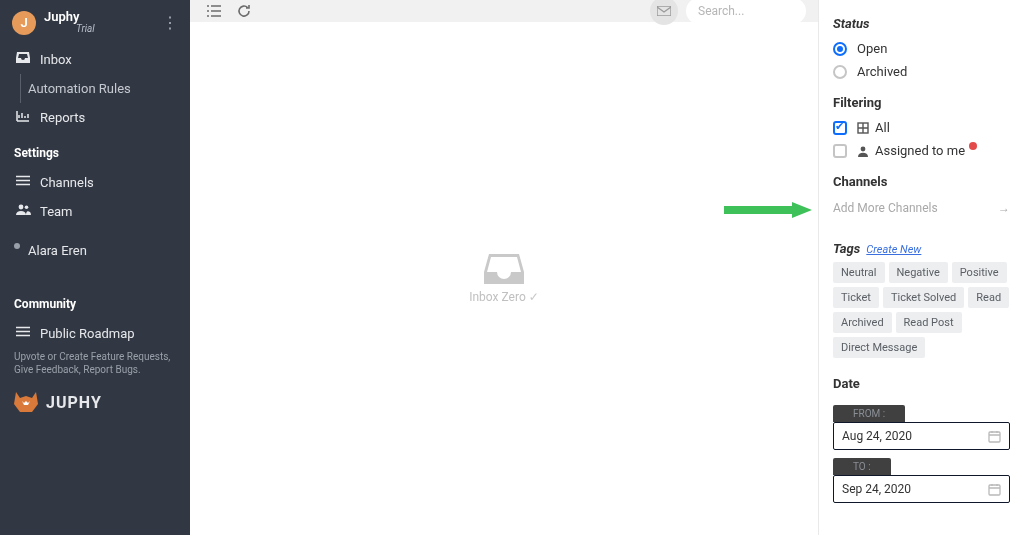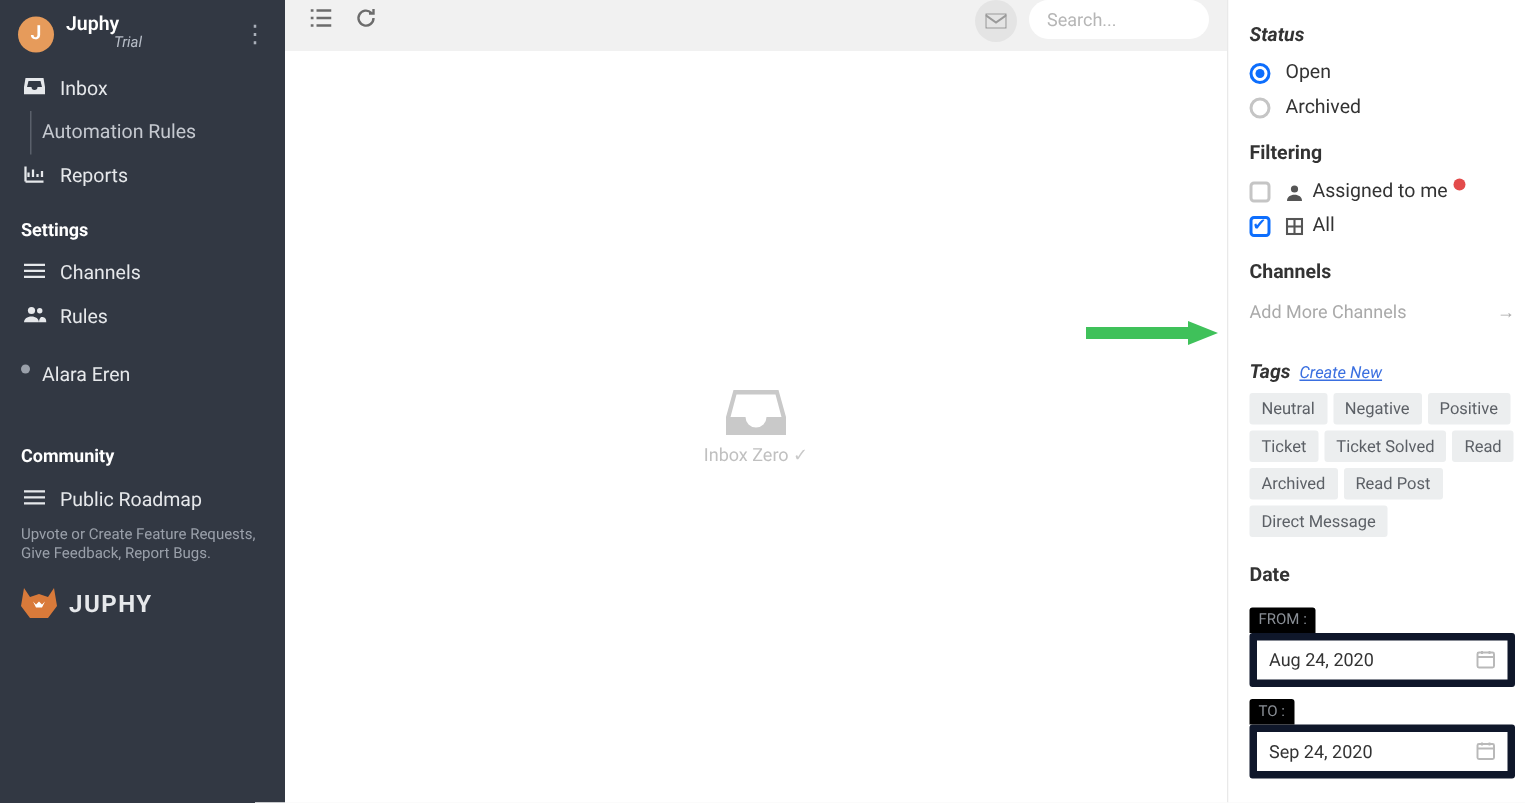--- a/index.html
+++ b/index.html
@@ -23,21 +23,21 @@
   .side-user-dot { width:6px; height:6px; border-radius:50%; background:#9aa0aa; margin-right:8px; }
 
   .side-small { font-size: 10px; color: #9aa0aa; padding: 2px 14px 8px; line-height: 1.3; }
 
   .side-logo { display:flex; align-items:center; padding: 8px 14px 12px; }
   .side-logo .fox { width:24px; height:20px; }
   .side-logo .txt { margin-left:8px; font-size:16px; font-weight:700; letter-spacing:1px; color:#e6e8eb; }
 
   
   .main { flex: 1; display:flex; flex-direction:column; background:#fff; border-right:1px solid #e9e9e9; }
-  .topbar { height:34px; background:#f1f1f1; display:flex; padding:0 12px; }
+  .topbar { height:22px; background:#f1f1f1; display:flex; align-items:center; padding:0 12px; }
   .topbar .tbtn { width:24px; height:24px; display:inline-flex; align-items:center; justify-content:center; color:#6c6c6c; cursor:pointer; margin-right:6px; }
   .topbar .spacer { flex:1; }
   .mail-btn { width:28px; height:28px; border-radius:50%; background:#e4e4e4; display:inline-flex; align-items:center; justify-content:center; color:#9a9a9a; margin-right:8px; }
   .search { width:120px; height:26px; border-radius:13px; background:#fff; border:none; padding:0 12px; font-size:12px; color:#444; outline:none; }
   .search::placeholder { color:#b6b6b6; }
 
   .inbox-body { flex:1; display:flex; align-items:center; justify-content:center; flex-direction:column; color:#c0c0c0; position:relative; }
   .inbox-body .ib-icon { width:40px; height:30px; margin-bottom:6px; }
   .inbox-body .ib-text { font-size:12px; }
 
@@ -62,22 +62,22 @@
   .add-channels { display:flex; align-items:flex-start; color:#a9a9a9; font-size:12px; padding:6px 0; cursor:pointer; }
   .add-channels .arrw { margin-left:auto; }
 
   .tag-header { display:flex; align-items:baseline; margin:16px 0 6px; }
   .tag-header h4 { margin:0; }
   .tag-header a { margin-left:6px; font-size:11px; color:#3a6fe0; font-style:italic; text-decoration:underline; cursor:pointer; }
 
   .tags { display:flex; flex-wrap:wrap; gap:4px; }
   .tag { background:#eceeef; color:#5c6066; font-size:11px; padding:4px 8px; border-radius:2px; cursor:pointer; }
 
-  .date-label { background:#000000; color:#8a8f96; font-size:10px; padding:3px 6px; display:inline-block; border-radius:2px 2px 0 0; margin-top:8px;}
-  .date-input { display:flex; align-items:flex-start; border:5px solid #0f172a; border-radius:2px; padding:6px 8px; font-size:12px; color:#333; }
+  .date-label { background:#404040; color:#8a8f96; font-size:10px; padding:3px 20px; display:inline-block; border-radius:2px 2px 0 0; margin-top:8px;}
+  .date-input { display:flex; align-items:center; border:1px solid #0f172a; border-radius:2px; padding:6px 8px; font-size:12px; color:#333; }
   .date-input .cal { margin-left:auto; color:#b9b9b9; }
 
   
   svg { display:block; }
 </style>
 </head>
 <body>
 
 <div class="sidebar">
   <div class="side-header">
@@ -119,21 +119,21 @@
     <span>Channels</span>
   </div>
   <div class="side-item">
     <span class="icon">
       <svg width="15" height="11" viewBox="0 0 15 11" fill="#e6e8eb">
           <circle cx="5" cy="3" r="2.4"></circle>
           <circle cx="10.5" cy="3.2" r="1.8"></circle>
           <path d="M0 11c0-2.5 2.2-4 5-4s5 1.5 5 4H0zm10 0c0-1.7.5-2.8 1.2-3.5.9-.4 3.8-.2 3.8 3.5h-5z"></path>
         </svg>
     </span>
-    <span>Rules</span>
+    <span>Team</span>
   </div>
 
   <div class="side-item" style="margin-top:10px">
     <span class="side-user-dot"></span>
     <span>Alara Eren</span>
   </div>
 
   <div class="side-section-title" style="margin-top:18px">Community</div>
   <div class="side-item">
     <span class="icon">
@@ -198,39 +198,39 @@
     <span class="radio checked"></span>
     <span>Open</span>
   </div>
   <div class="radio-row">
     <span class="radio"></span>
     <span>Archived</span>
   </div>
 
   <h4>Filtering</h4>
   <div class="check-row">
+    <span class="checkbox checked"></span>
+    <span class="filter-icon">
+      <svg width="12" height="12" viewBox="0 0 12 12" fill="none" stroke="#555" stroke-width="1.4">
+          <rect x="1" y="1" width="10" height="10"></rect>
+          <path d="M1 6h10M6 1v10"></path>
+        </svg>
+    </span>
+    <span>All</span>
+  </div>
+  <div class="check-row">
     <span class="checkbox"></span>
     <span class="filter-icon">
       <svg width="12" height="12" viewBox="0 0 12 12" fill="#555">
           <circle cx="6" cy="4" r="2.4"></circle>
           <path d="M1 12c0-2.8 2.2-4.2 5-4.2s5 1.4 5 4.2H1z"></path>
         </svg>
     </span>
     <span>Assigned to me</span>
     <span class="dot"></span>
-  </div>
-  <div class="check-row">
-    <span class="checkbox checked"></span>
-    <span class="filter-icon">
-      <svg width="12" height="12" viewBox="0 0 12 12" fill="none" stroke="#555" stroke-width="1.4">
-          <rect x="1" y="1" width="10" height="10"></rect>
-          <path d="M1 6h10M6 1v10"></path>
-        </svg>
-    </span>
-    <span>All</span>
   </div>
 
   <h4>Channels</h4>
   <div class="add-channels">
     <span>Add More Channels</span>
     <span class="arrw">→</span>
   </div>
 
   <div class="tag-header">
     <h4>Tags</h4>

